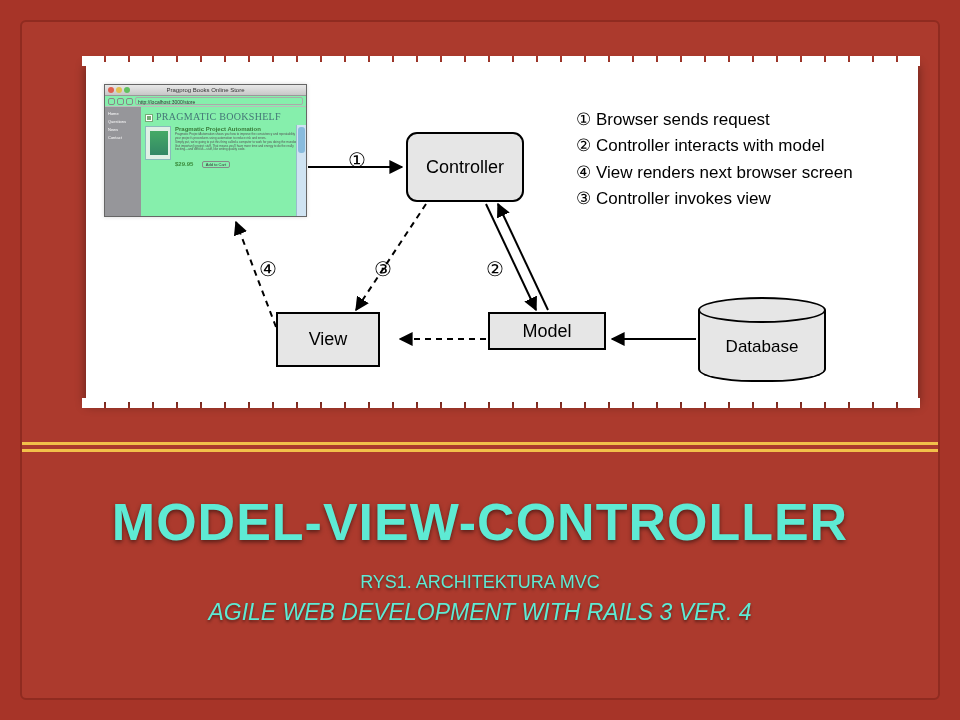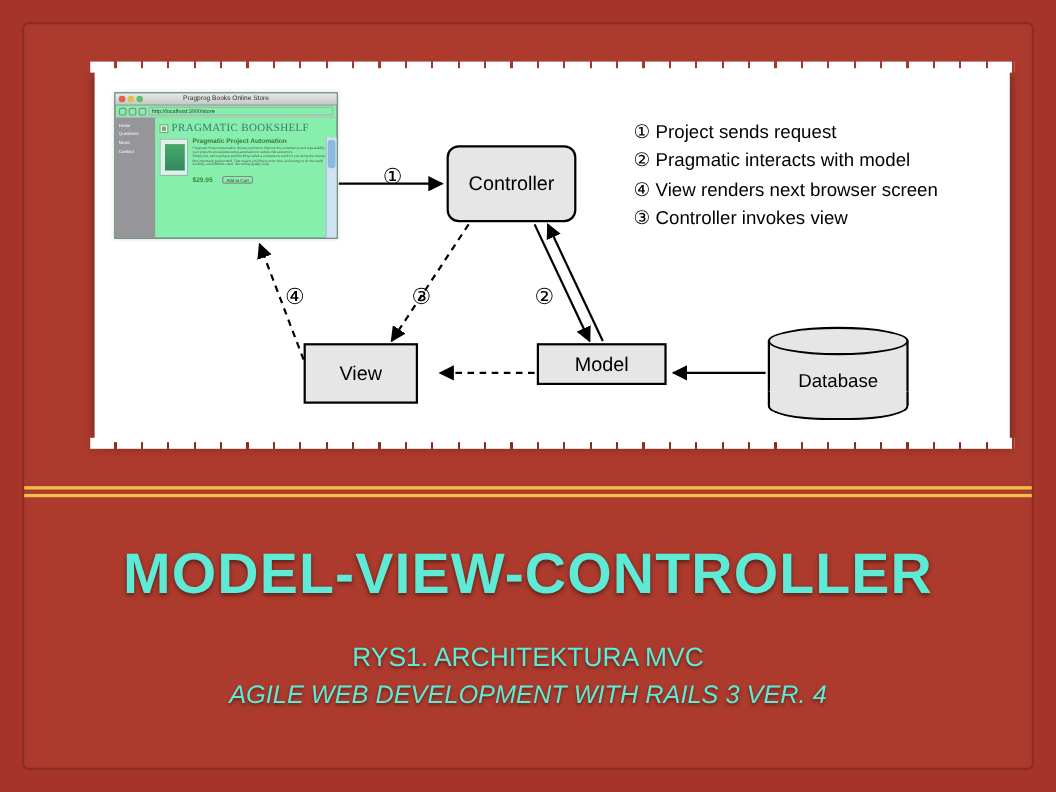--- a/index.html
+++ b/index.html
@@ -58,22 +58,22 @@
     text-align: center;
     color: #5eead4;
   }
   .main-title {
     font-size: 52px;
     font-weight: 600;
     letter-spacing: 1px;
     text-shadow: 0 2px 4px rgba(0,0,0,.5);
   }
   .sub1 {
-    margin-top: 32px;
-    font-size: 24px;
+    margin-top: 20px;
+    font-size: 18px;
     font-weight: 500;
     text-shadow: 0 2px 3px rgba(0,0,0,.45);
   }
   .sub2 {
     margin-top: 6px;
     font-size: 23px;
     font-weight: 400;
     font-style: italic;
     text-shadow: 0 2px 3px rgba(0,0,0,.45);
   }
@@ -224,22 +224,22 @@
         <div class="bot"></div>
       <div class="label">Database</div>
     </div>
 
     <div class="circnum" style="left:262px; top:86px;">①</div>
     <div class="circnum" style="left:400px; top:195px;">②</div>
     <div class="circnum" style="left:288px; top:195px;">③</div>
     <div class="circnum" style="left:173px; top:195px;">④</div>
 
     <div class="steps">
-      <div>① Project sends request</div>
-      <div>② Pragmatic interacts with model</div>
+      <div>① Browser sends request</div>
+      <div>② Controller interacts with model</div>
       <div>④ View renders next browser screen</div>
       <div>③ Controller invokes view</div>
     </div>
 
     <svg class="arrows">
       <defs>
         <marker id="ah" viewBox="0 0 10 10" refX="9" refY="5" markerWidth="7" markerHeight="7" orient="auto">
           <path d="M0,0 L10,5 L0,10 z" fill="#000"></path>
         </marker>
       </defs>

